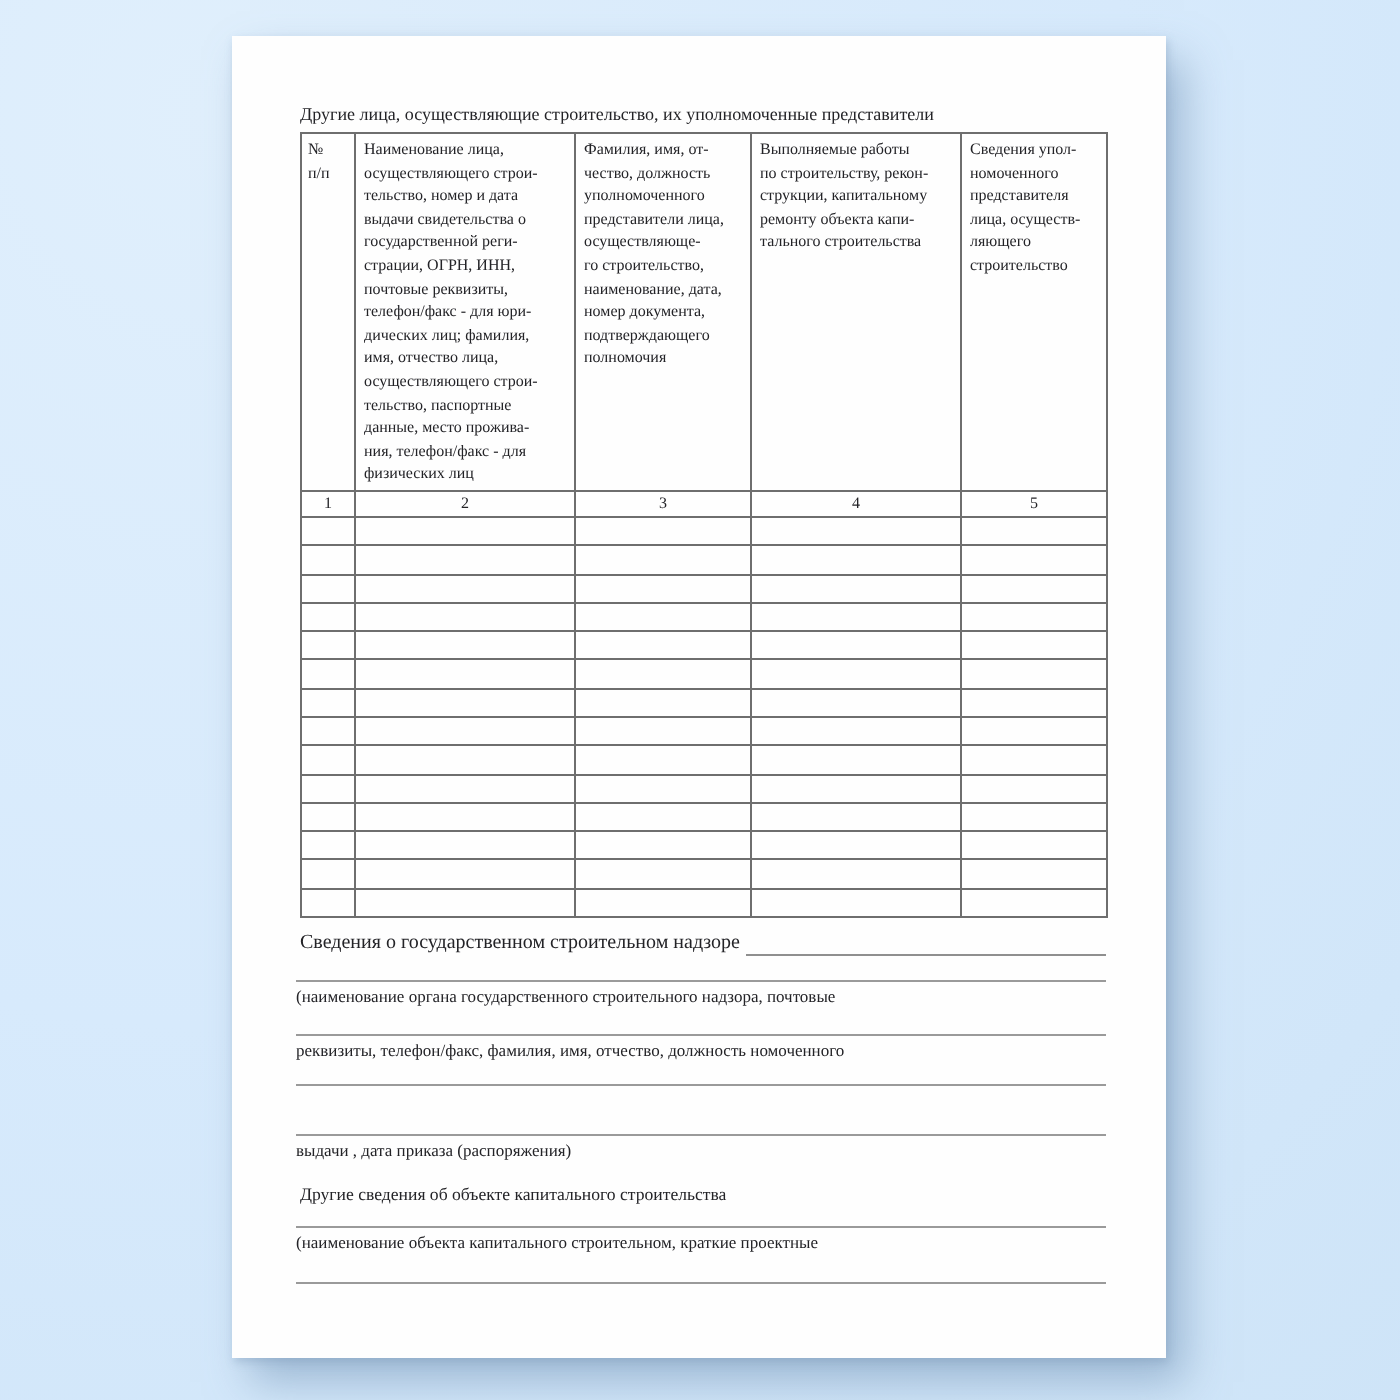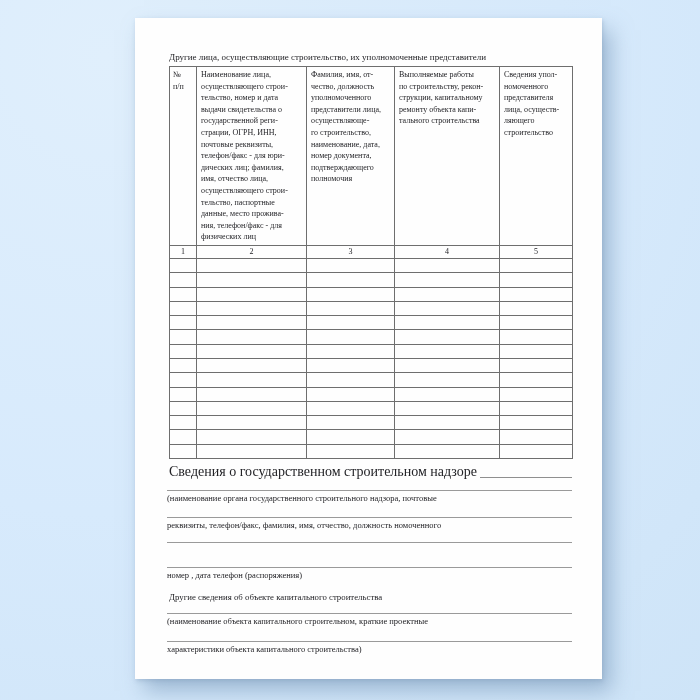--- a/index.html
+++ b/index.html
@@ -10,21 +10,20 @@
     font-family: "Liberation Serif", "DejaVu Serif", serif;
     color: #232327;
   }
   .page {
     position: absolute;
     left: 116px; top: 18px;
     width: 467px; height: 661px;
     background: #fefefe;
     box-shadow: 1px 2px 4px rgba(120,150,180,0.35),
                 9px 12px 20px rgba(105,140,175,0.5);
-    margin-left: 19px;
   }
   .title {
     position: absolute;
     left: 34px; top: 34px;
     width: 410px;
     font-size: 9px;
     white-space: nowrap;
   }
   table.parties {
     position: absolute;
@@ -53,21 +52,21 @@
     line-height: 12px;
     text-align: center;
     padding: 0;
   }
   tbody.blank tr { height: 14.3px; }
   .label-row {
     position: absolute;
     left: 34px;
     width: 403px;
     display: flex;
-    font-size: 14px;
+    font-size: 10px;
     line-height: 12px;
     white-space: nowrap;
   }
   .label-row .fill {
     flex: 1;
     border-bottom: 1px solid #8f8f8f;
     margin-left: 3px;
   }
   .rule {
     position: absolute;
@@ -264,23 +263,22 @@
 
   <div class="rule" style="top:472px"></div>
   <div class="caption" style="top:475px">(наименование органа государственного строительного надзора, почтовые</div>
 
   <div class="rule" style="top:499px"></div>
   <div class="caption" style="top:502px">реквизиты, телефон/факс, фамилия, имя, отчество, должность номоченного</div>
 
   <div class="rule" style="top:524px"></div>
 
   <div class="rule" style="top:549px"></div>
-  <div class="caption" style="top:552px">номер , дата телефон (распоряжения)</div>
+  <div class="caption" style="top:552px">выдачи , дата приказа (распоряжения)</div>
 
   <div class="plain-label" style="top:574px">Другие сведения об объекте капитального строительства</div>
 
   <div class="rule" style="top:595px"></div>
   <div class="caption" style="top:598px">(наименование объекта капитального строительном, краткие проектные</div>
 
   <div class="rule" style="top:623px"></div>
-  <div class="caption" style="top:626px">характеристики объекта капитального строительства)</div>
 
 </div>
 
 </body></html>

